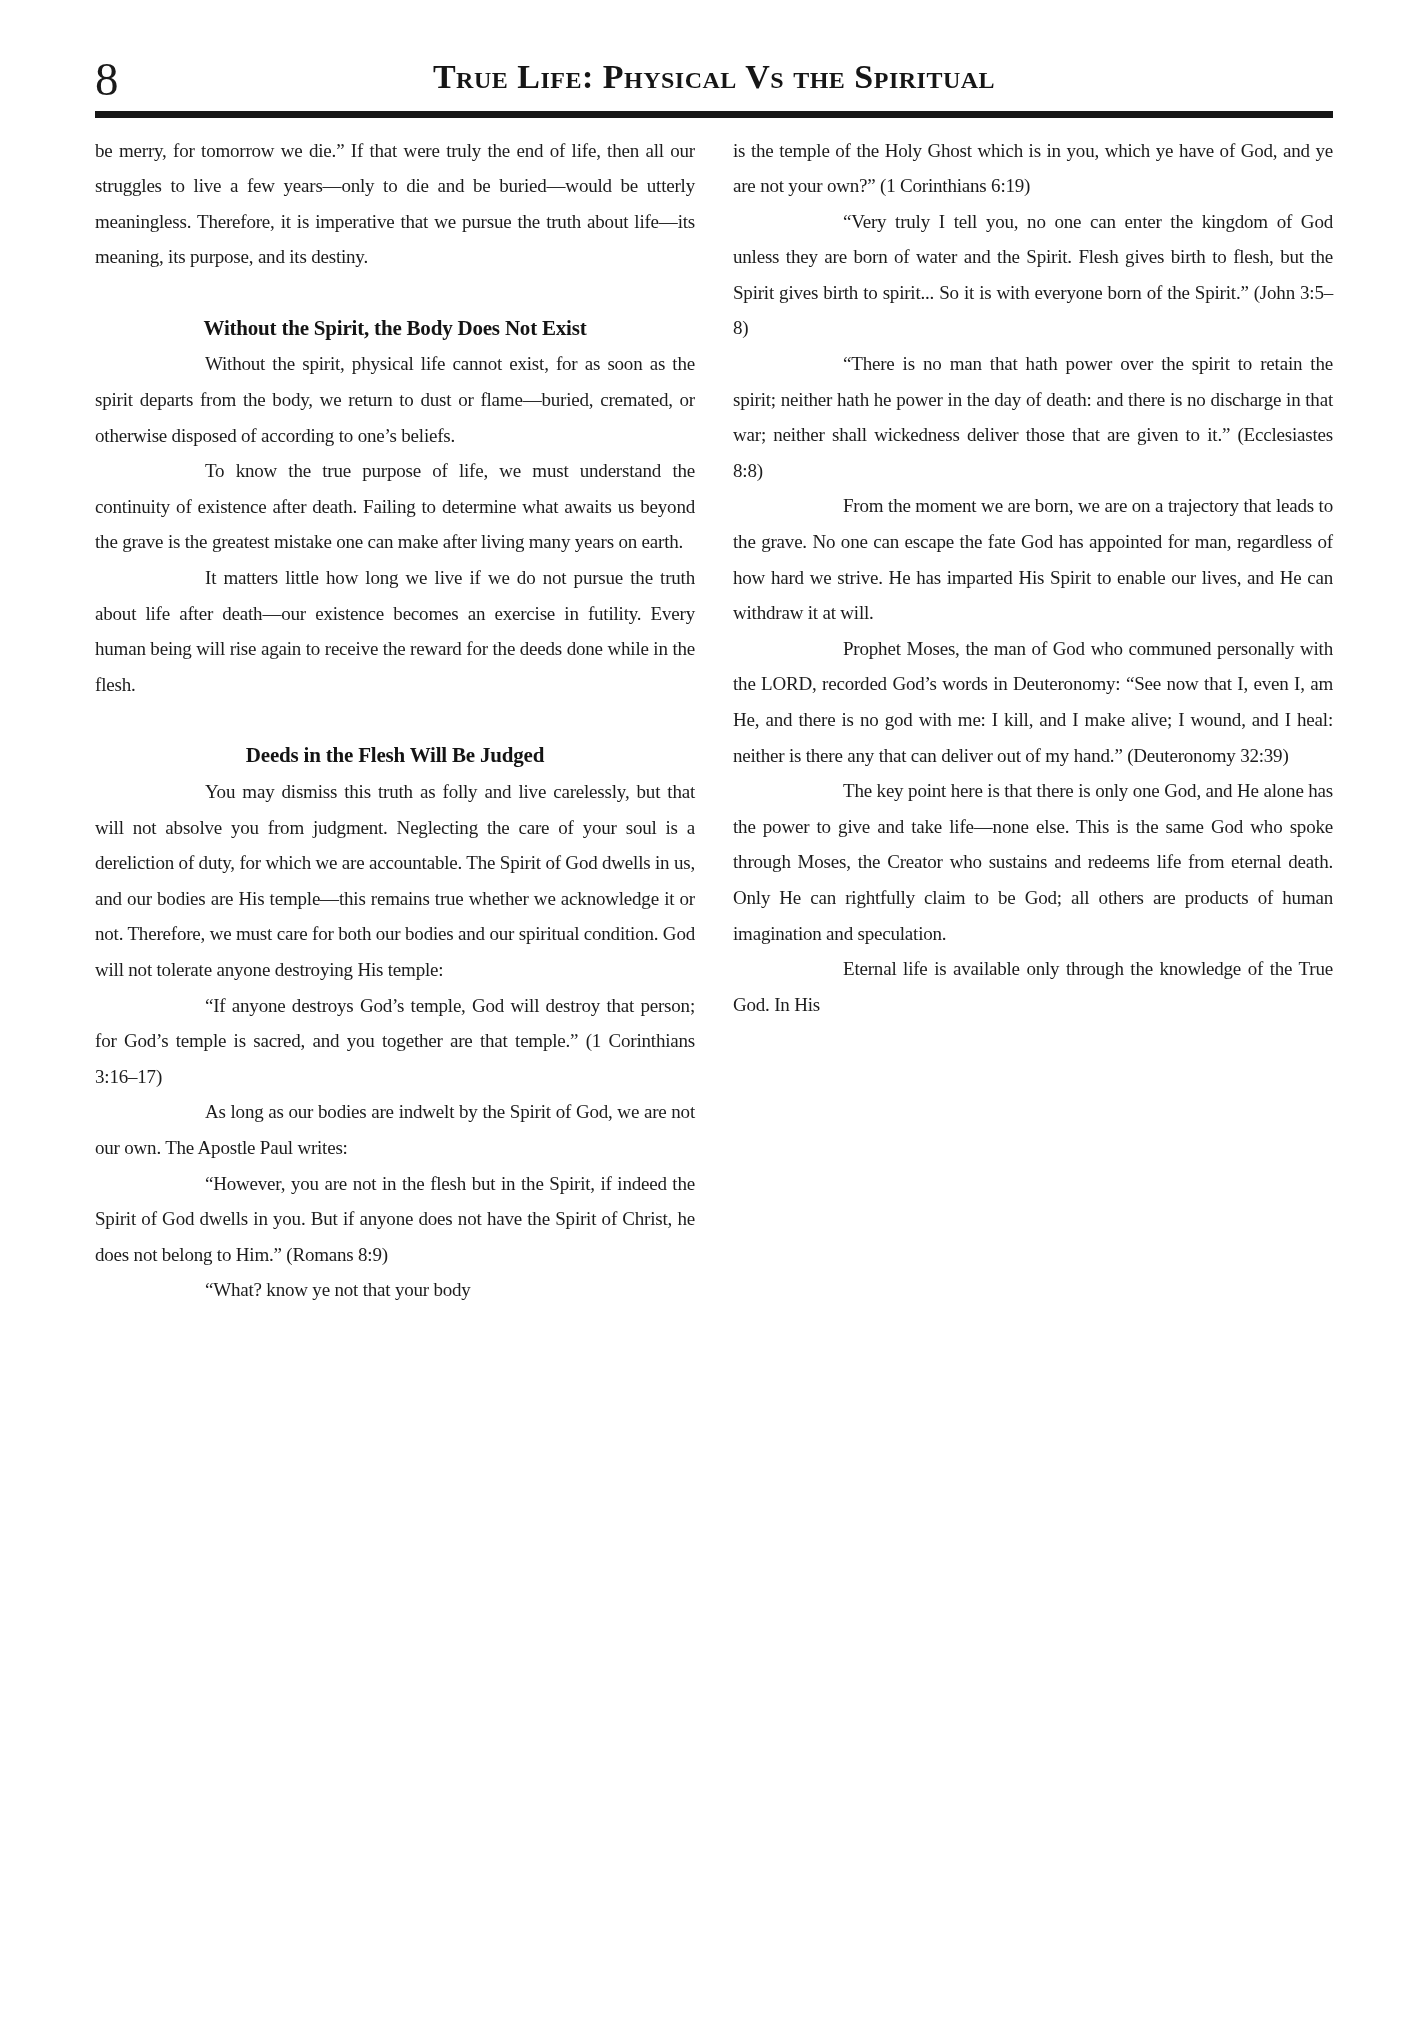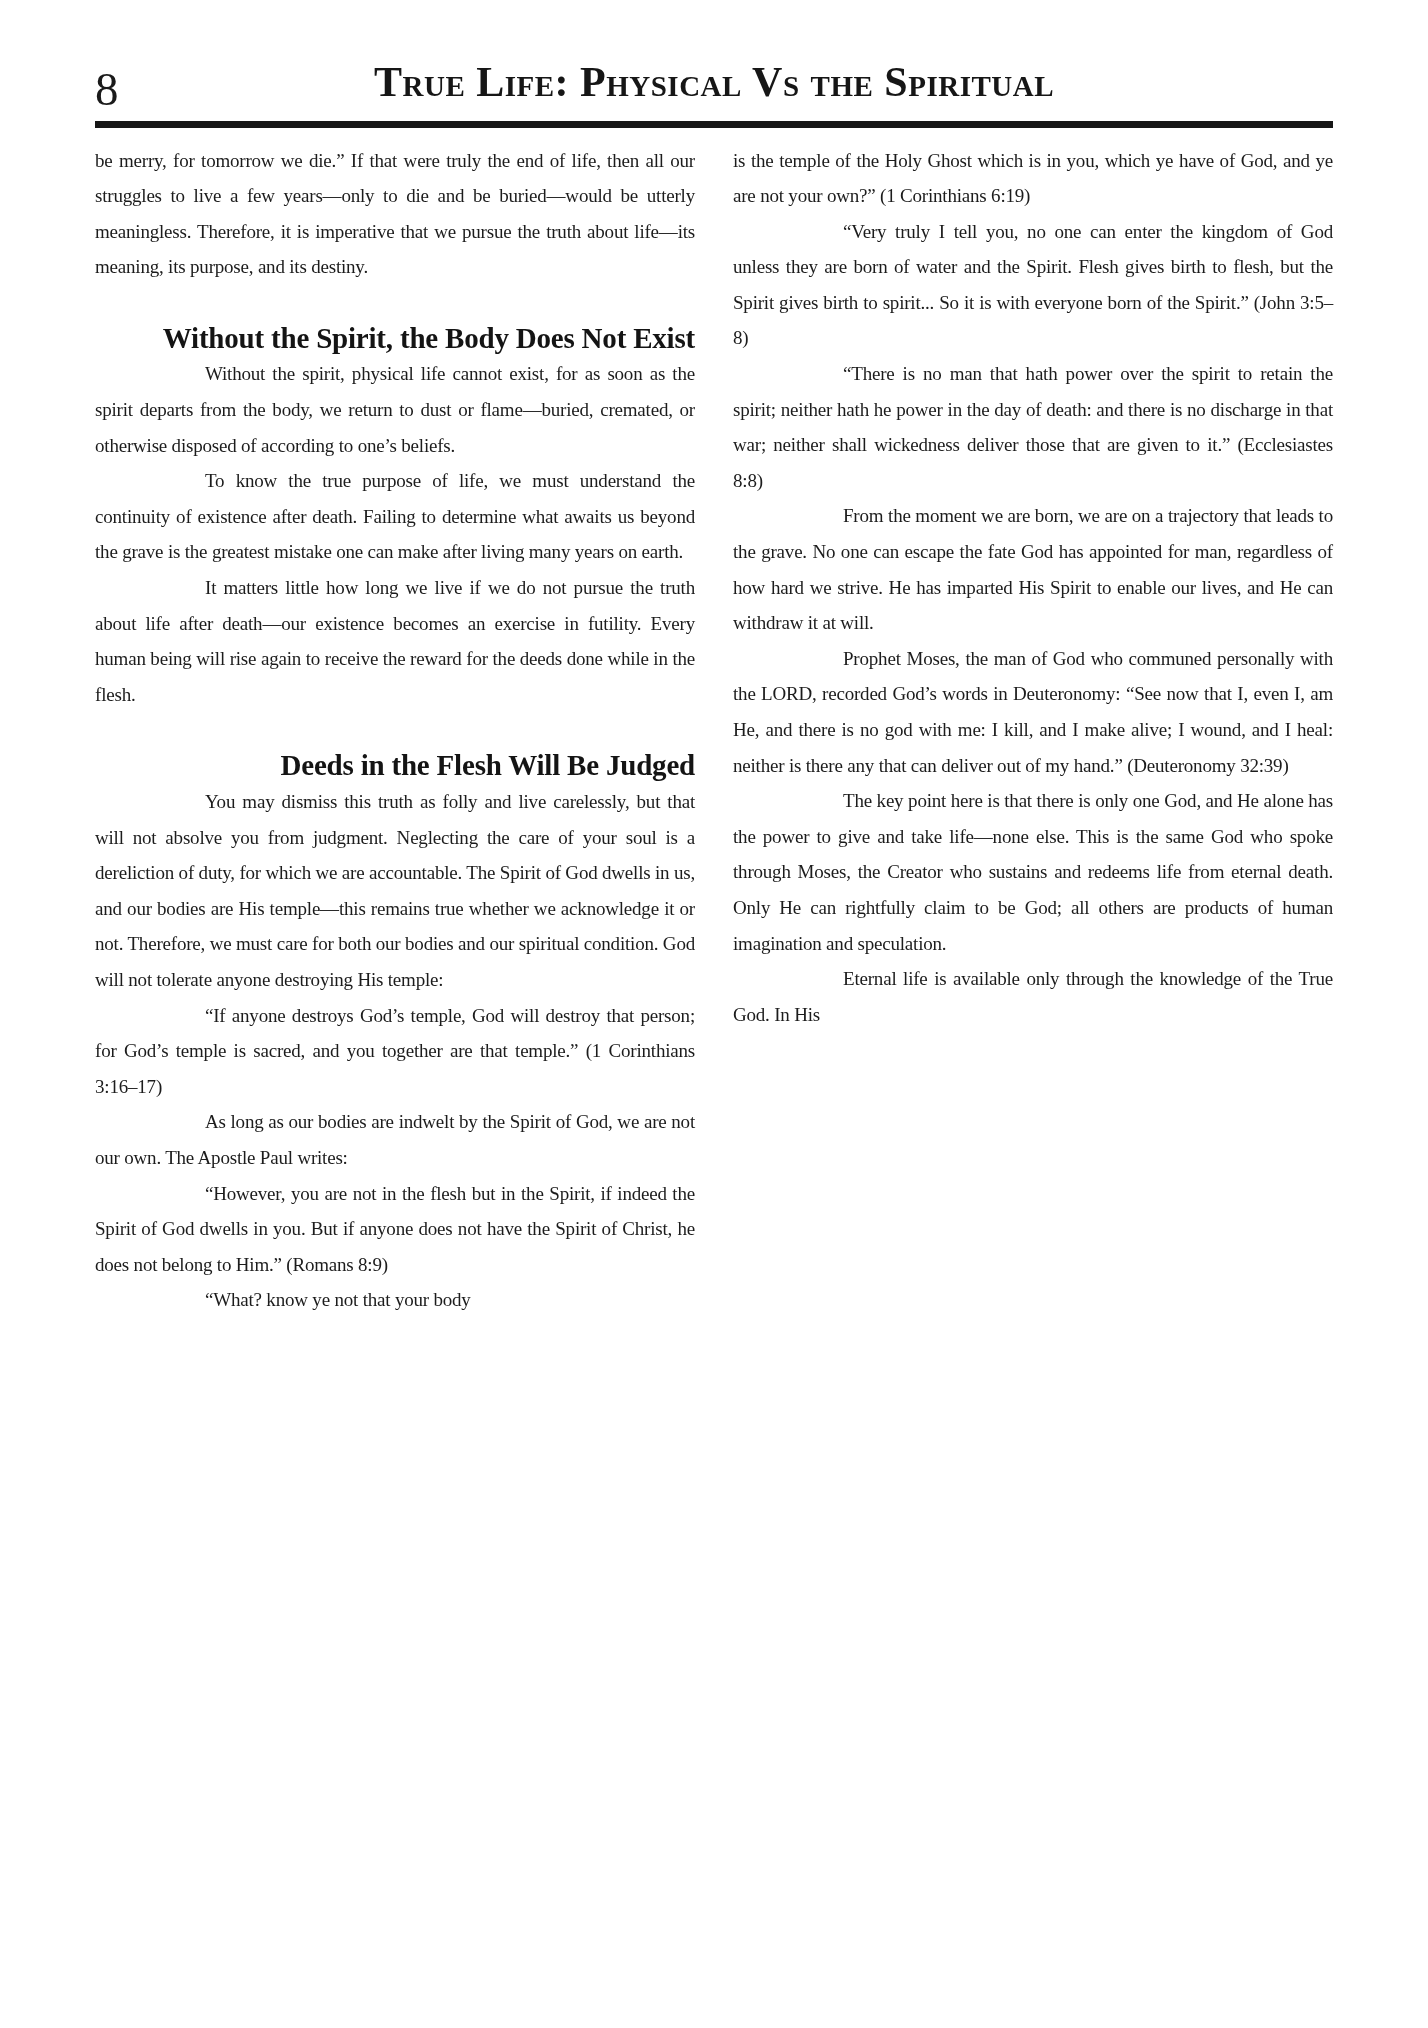--- a/index.html
+++ b/index.html
@@ -29,21 +29,21 @@
     position:absolute;
     left:0; bottom:8px;
     font-size:47px;
     line-height:1;
     font-weight:400;
     color:#1a1a1a;
   }
   .running-title {
     display:inline-block;
     margin:0;
-    font-size:42px;
+    font-size:34px;
     line-height:1.25;
     font-weight:700;
     font-variant: small-caps;
     letter-spacing:0.5px;
     color:#161616;
   }
   
   .columns {
     display:flex;
     gap:38px;
@@ -58,24 +58,24 @@
     font-size:19px;
     line-height:35.6px;
     text-align:justify;
     text-justify:inter-word;
     letter-spacing:-0.2px;
     hyphens:none;
   }
   .col p.para.indent { text-indent:110px; }
   .col h2.heading {
     margin:36px 0 0 0;
-    font-size:29px;
+    font-size:21px;
     line-height:35.6px;
     font-weight:700;
-    text-align:right;
+    text-align:center;
     letter-spacing:-0.2px;
     color:#141414;
   }
 </style>
 </head>
 <body>
 
 <div class="page">
 
   <header class="page-header">

